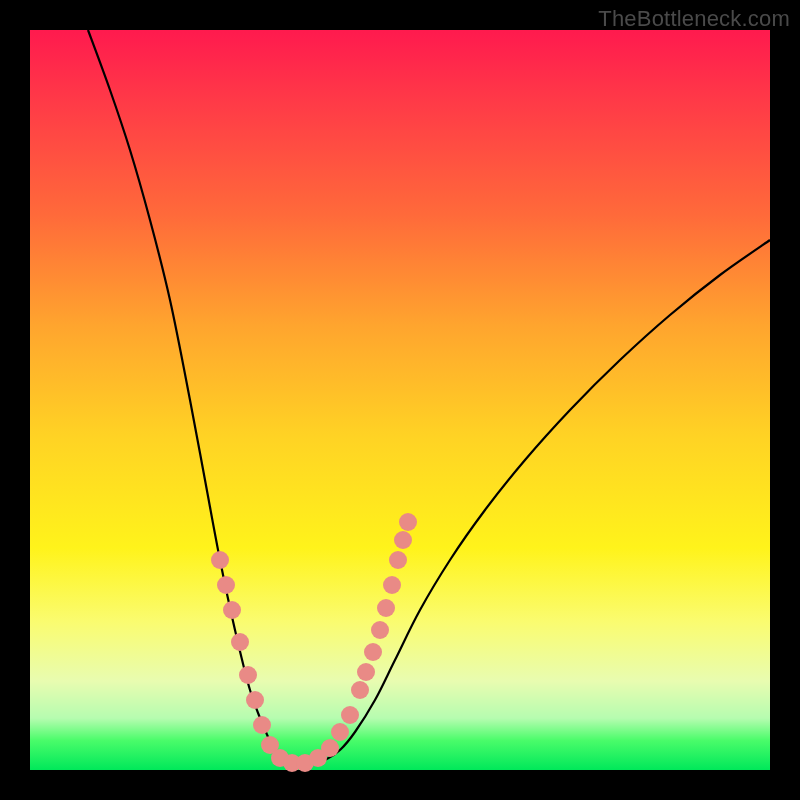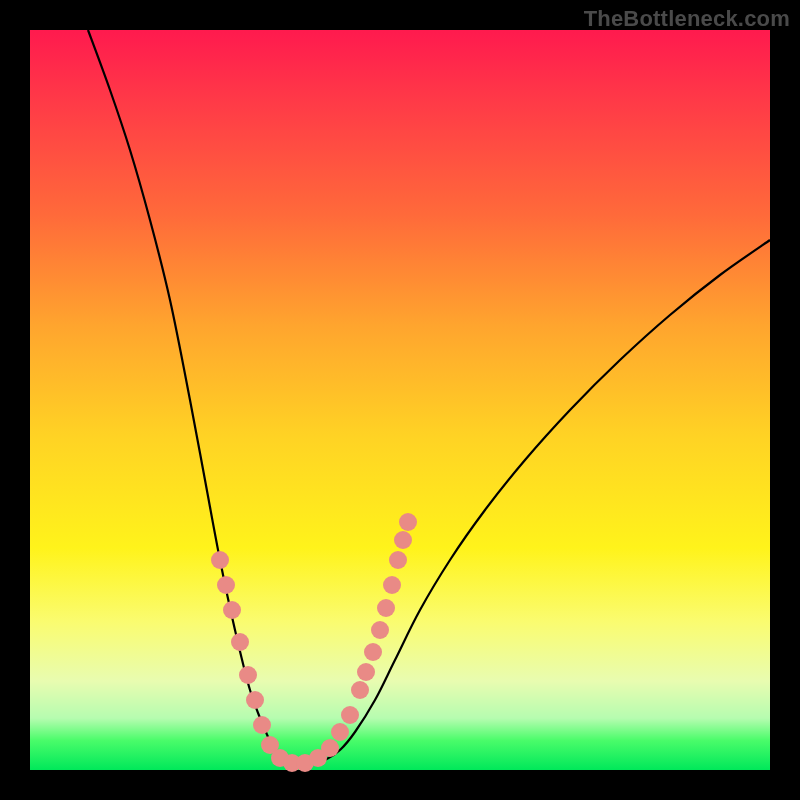--- a/index.html
+++ b/index.html
@@ -28,21 +28,21 @@
       #e8fcb0 88%,
       #b6fcb0 93%,
       #4afc6a 96%,
       #00e85a 100%);
   }
   .watermark {
     position: absolute;
     top: 6px;
     right: 10px;
     font-size: 22px;
-    font-weight: 700;
+    font-weight: 400;
     color: #4a4a4a;
     letter-spacing: 0.2px;
   }
   svg.plot {
     position: absolute;
     left: 30px;
     top: 30px;
     width: 740px;
     height: 740px;
     overflow: visible;

